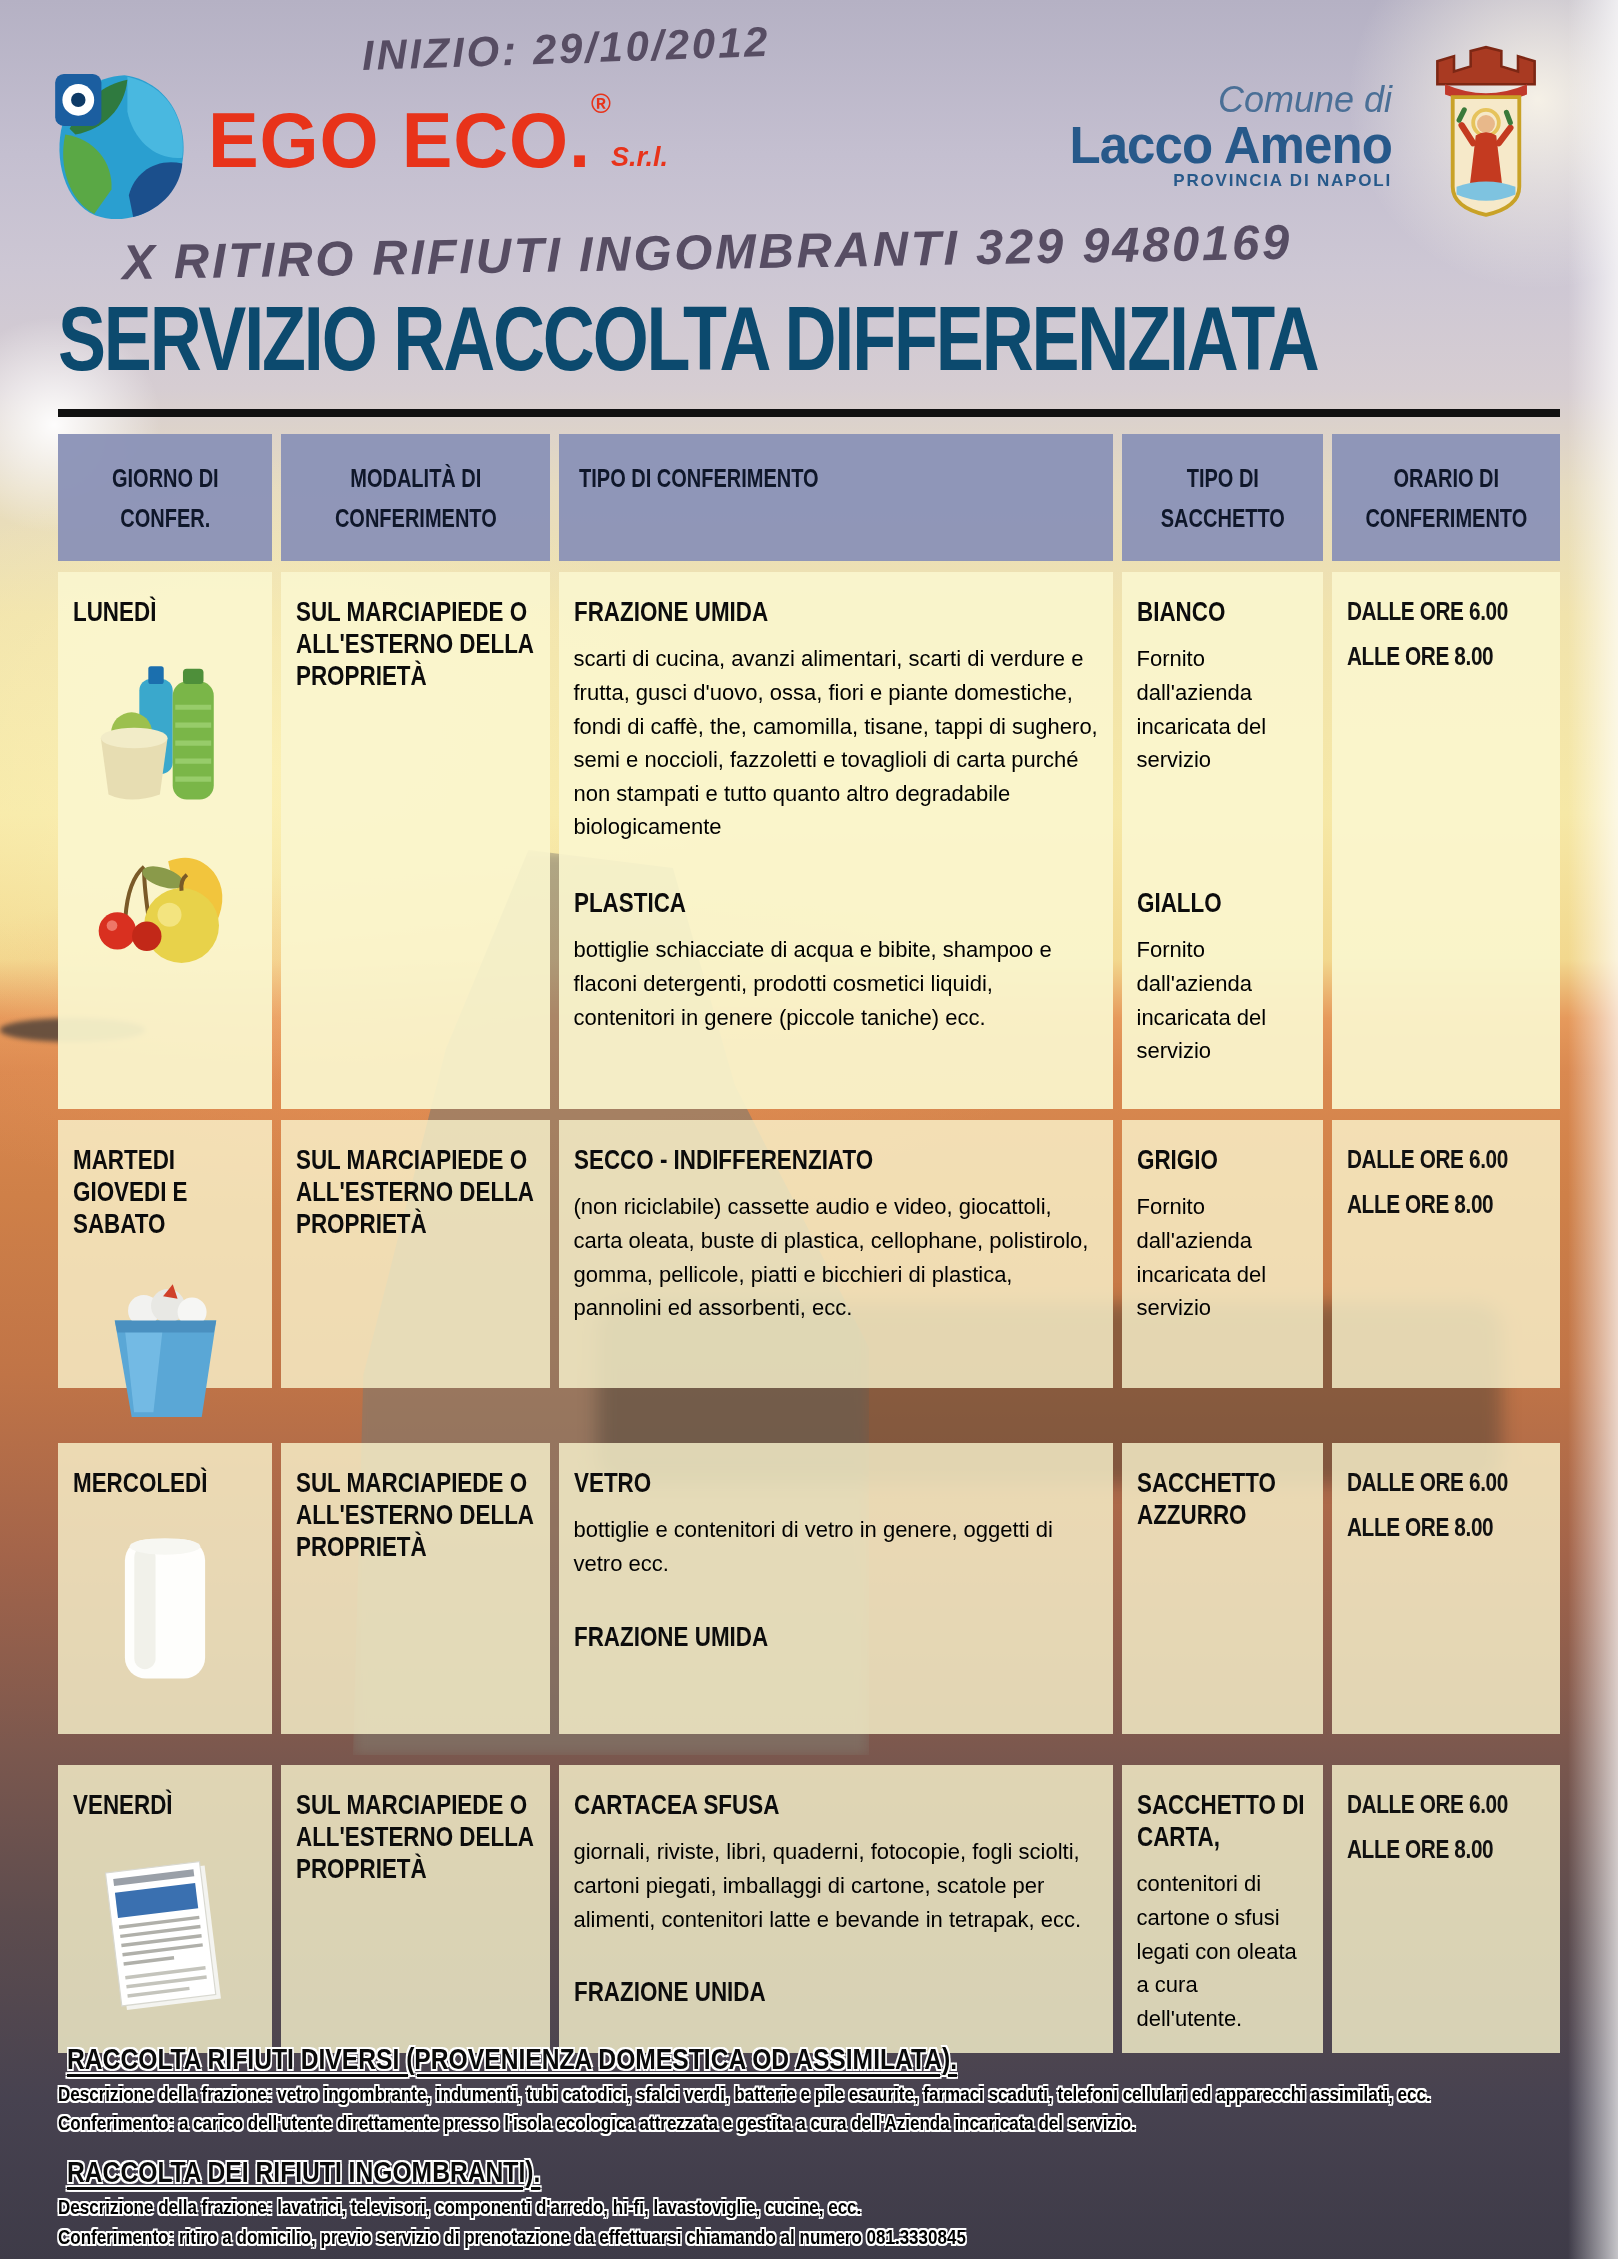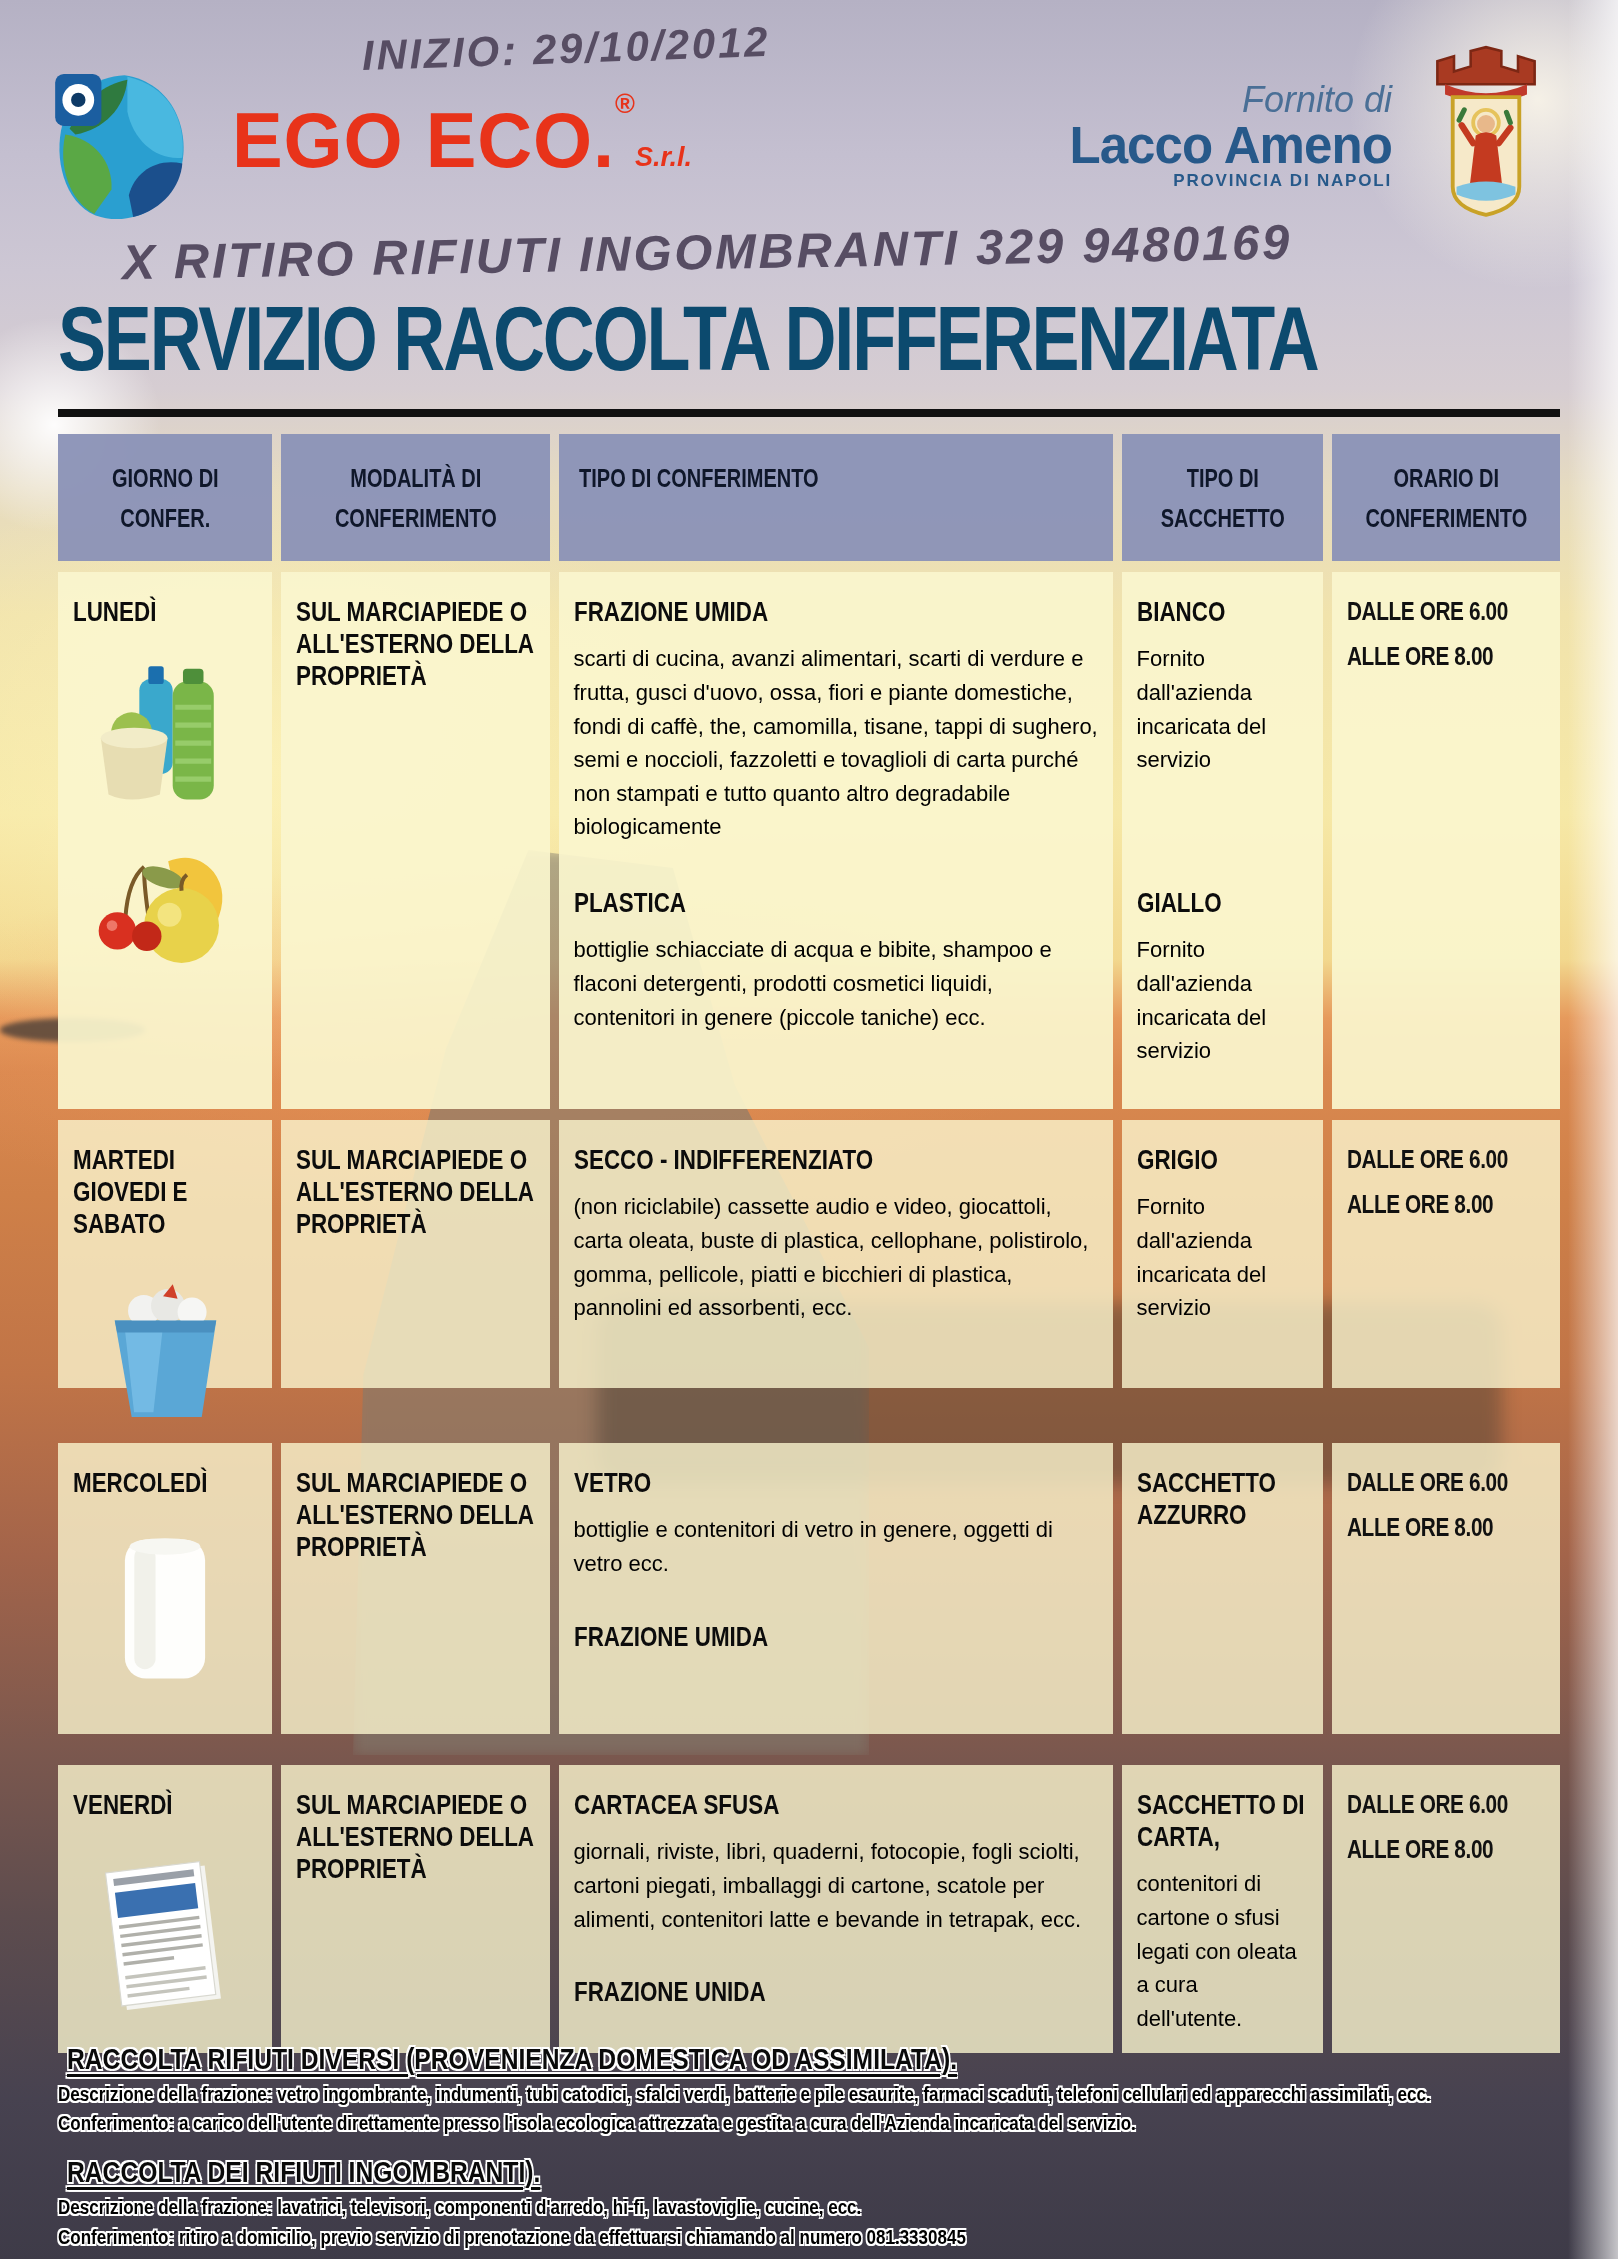--- a/index.html
+++ b/index.html
@@ -41,21 +41,21 @@
     position:absolute;right:0;top:0;width:50px;height:100%;z-index:2;
     background:linear-gradient(90deg, rgba(255,255,255,0), rgba(255,255,255,.7));
   }
   
   .cond{display:block;transform:scaleX(0.8);transform-origin:0 0;width:125%;}
   .cond85{display:block;transform:scaleX(0.85);transform-origin:0 0;width:117.6%;white-space:nowrap;}
   
   .hw{position:absolute;z-index:5;color:#574d63;font-style:italic;font-weight:bold;letter-spacing:2.7px;}
   .hw-top{left:362px;top:25px;font-size:42px;transform:rotate(-2deg);}
   .hw-note{left:122px;top:224px;font-size:49px;transform:rotate(-1deg);white-space:nowrap;}
-  .logo-wrap{position:absolute;left:52px;top:71px;z-index:4;display:flex;align-items:flex-start;gap:24px;}
+  .logo-wrap{position:absolute;left:52px;top:71px;z-index:4;display:flex;align-items:flex-start;}
   .logo-text{margin-left:11px;margin-top:25px;color:#e8331a;font-weight:bold;white-space:nowrap;}
   .logo-main{font-size:76px;letter-spacing:0.9px;display:inline-block;transform:scaleY(1.02);}
   .logo-reg{font-size:27px;vertical-align:top;line-height:1;position:relative;top:-5.4px;}
   .logo-srl{font-size:27px;font-style:italic;}
   .comune{position:absolute;right:226px;top:81px;z-index:4;text-align:right;line-height:1.05;}
   .comune-l1{font-style:italic;font-size:36px;color:#4a6f96;}
   .comune-l2{font-weight:bold;font-size:51px;color:#27598a;letter-spacing:-0.9px;}
   .comune-l3{font-weight:bold;font-size:17px;color:#27598a;letter-spacing:1.8px;}
   .crest{position:absolute;right:68px;top:43px;z-index:4;}
   .big-title{
@@ -118,21 +118,21 @@
     <rect x="2" y="2" width="32" height="36" rx="6" fill="#1b5ea0"></rect>
     <circle cx="18" cy="20" r="11" fill="#ffffff"></circle>
     <circle cx="18" cy="20" r="5" fill="#0e3a66"></circle>
   </svg>
   <div class="logo-text">
     <span class="logo-main">EGO ECO.</span><span class="logo-reg">®</span><span class="logo-srl">S.r.l.</span>
   </div>
 </div>
 
 <div class="comune">
-  <div class="comune-l1">Fornito di</div>
+  <div class="comune-l1">Comune di</div>
   <div class="comune-l2">Lacco Ameno</div>
   <div class="comune-l3">PROVINCIA DI NAPOLI</div>
 </div>
 
 <svg class="crest" width="128" height="185" viewBox="0 0 100 144">
   <path d="M12 32 L12 14 L25 10 L25 22 L38 18 L38 6 L50 3 L62 6 L62 18 L75 22 L75 10 L88 14 L88 32 Z" fill="#a93a22" stroke="#7c2714" stroke-width="2"></path>
   <path d="M18 32 Q50 46 82 32 L82 40 Q50 52 18 40 Z" fill="#c0392b"></path>
   <path d="M24 42 L76 42 L76 112 Q76 128 50 134 Q24 128 24 112 Z" fill="#f6e9c9" stroke="#c9a227" stroke-width="3"></path>
   <circle cx="50" cy="62" r="10" fill="none" stroke="#e6c35c" stroke-width="3"></circle>
   <circle cx="50" cy="63" r="7" fill="#e8b88a"></circle>

